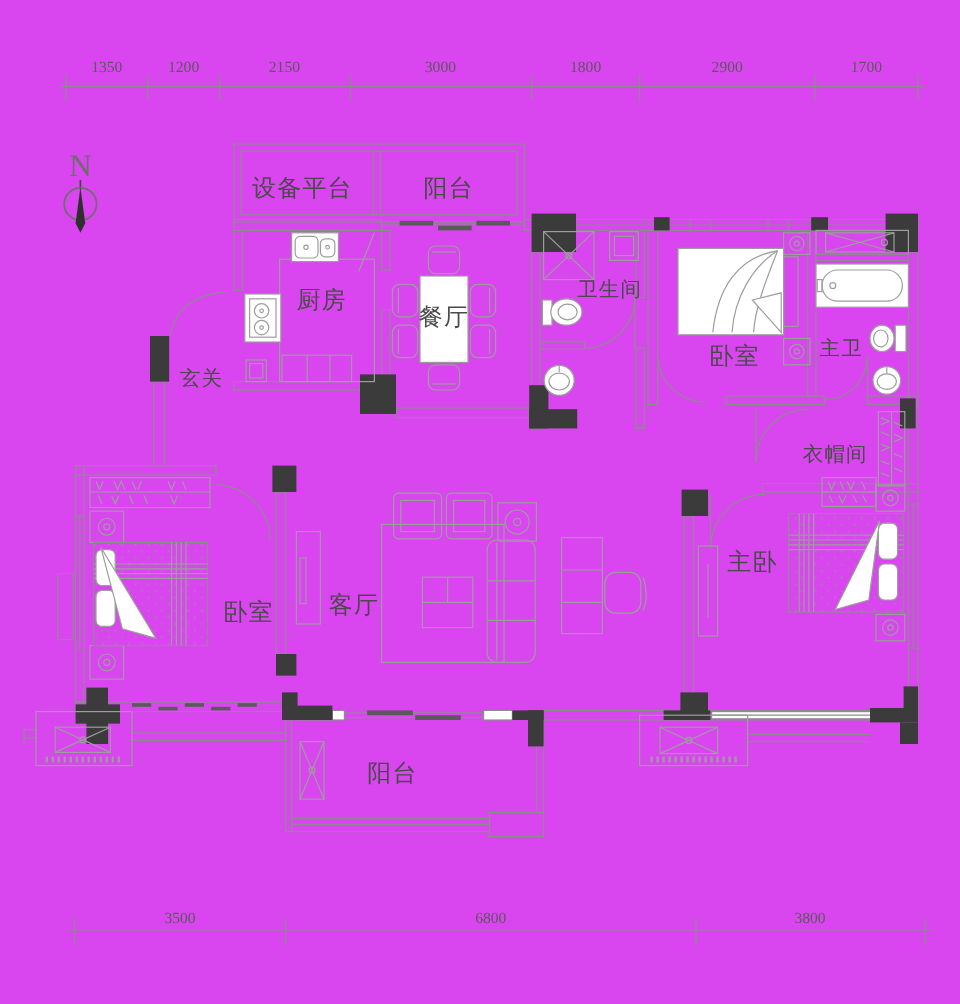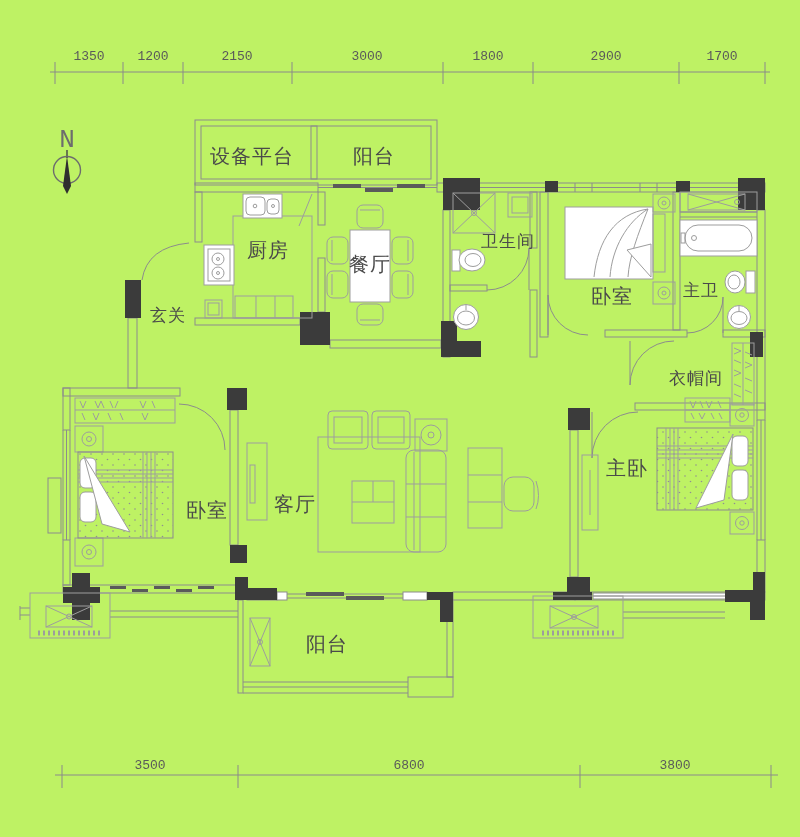--- a/index.html
+++ b/index.html
@@ -1,17 +1,17 @@
 <!DOCTYPE html>
 <html><head>
 <meta charset="utf-8">
 <style>
   html,body{margin:0;padding:0;background:#ffffff;}
-  #plan{position:relative;width:800px;height:837px;background:#bef264;overflow:hidden;
-        font-family:Liberation Mono, monospace;}
+  #plan{position:relative;width:800px;height:837px;background:#d946ef;overflow:hidden;
+        font-family:Liberation Serif, serif;}
   svg{position:absolute;left:0;top:0;}
   text{fill:#4a4a4a;}
   .room-label{font-size:20px;letter-spacing:1px;}
   .room-label.sm{font-size:17px;}
   .dim-label{font-size:13px;fill:#5a5a5a;}
   .compass-n{font-size:26px;fill:#6d6d6d;}
   .w{fill:none;stroke:#8c8c8c;stroke-width:1;}
   .wf{fill:#ffffff;stroke:#8c8c8c;stroke-width:1;}
   .f{fill:none;stroke:#9d9d9d;stroke-width:1;}
   .ff{fill:#ffffff;stroke:#9d9d9d;stroke-width:1;}

